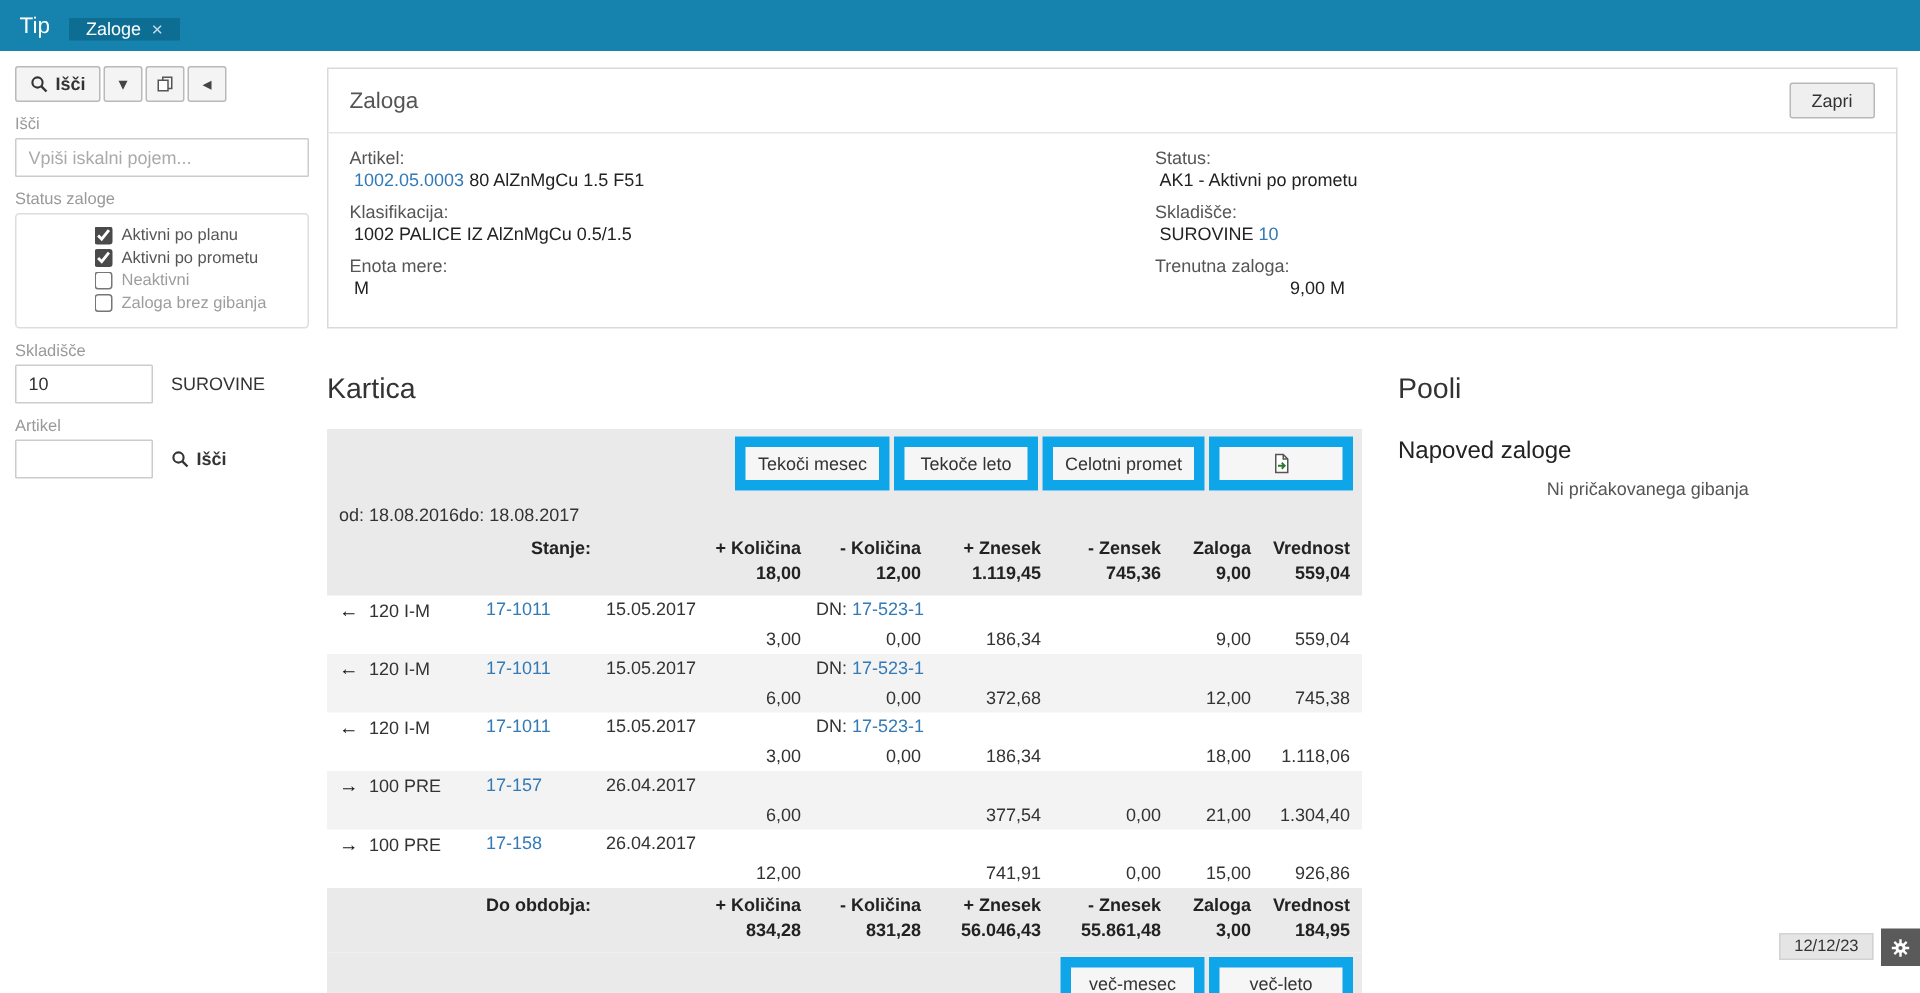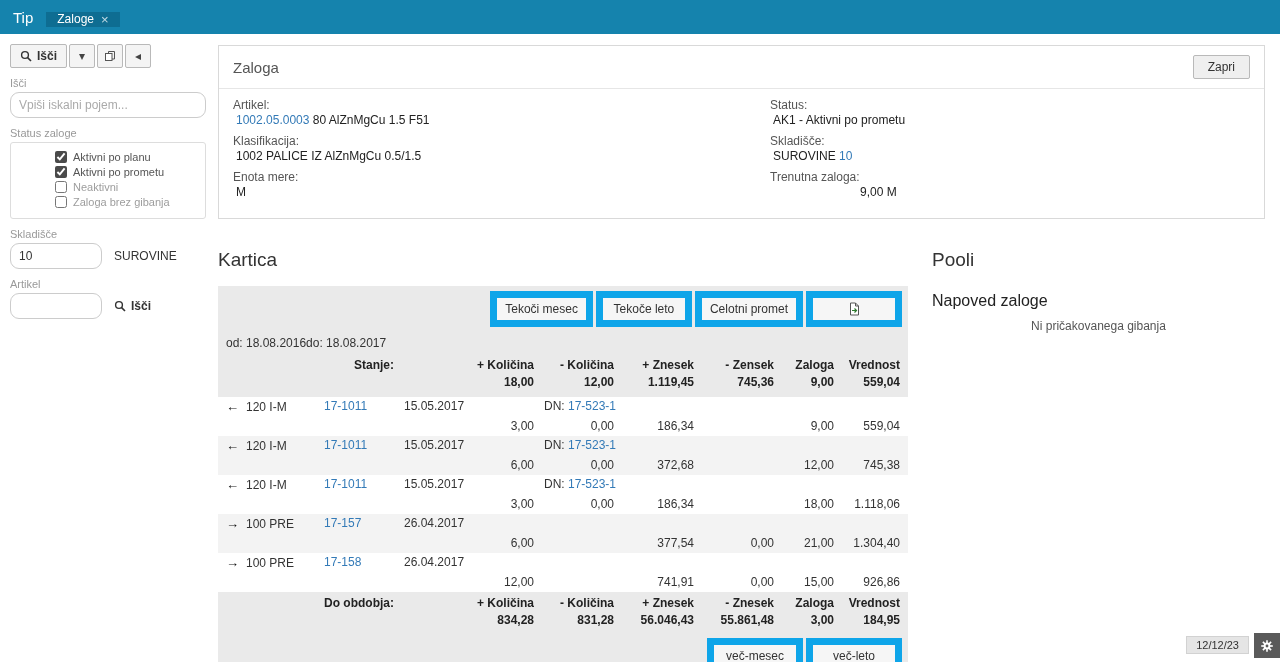--- a/index.html
+++ b/index.html
@@ -14,24 +14,24 @@
   .tab{background:#0e6d92;margin-top:4px;display:flex;align-items:center;gap:7px;padding:0 11px;font-size:12px;cursor:pointer;}
   .tab-close{opacity:.75;font-size:13px;}
 
   .layout{display:flex;}
   .sidebar{width:218px;flex:0 0 218px;padding:10px 12px 0 10px;}
   .toolbar{display:flex;gap:2px;}
   .tbtn{height:24px;background:#f4f4f4;border:1px solid #b9b9b9;border-radius:2px;display:inline-flex;align-items:center;justify-content:center;gap:5px;color:#333;padding:0 9px;}
   .tbtn.sq{width:26px;padding:0;color:#444;}
   .tbtn .b{font-weight:bold;}
   .side-label{font-size:11px;color:#999;margin:9px 0 3px;}
-  .side-input{width:100%;height:26px;border:1px solid #ccc;border-radius:9px;padding:0 8px;font-size:12px;color:#333;background:#fff;}
+  .side-input{width:100%;height:26px;border:1px solid #ccc;border-radius:1px;padding:0 8px;font-size:12px;color:#333;background:#fff;}
   .side-input::placeholder{color:#aaa;}
   .chk-panel{border:1px solid #ddd;border-radius:3px;padding:5px 8px 7px;}
-  .chk-row{display:flex;align-items:center;gap:6px;margin:3px 0;font-size:11px;color:#555;cursor:pointer;padding-left:36px;}
+  .chk-row{display:flex;align-items:center;gap:6px;margin:3px 8px;font-size:11px;color:#555;cursor:pointer;padding-left:36px;}
   .chk-row input{accent-color:#4a4a4a;margin:0;width:12px;height:12px;}
   .chk-row.muted span{color:#9d9d9d;}
   .inline-row{display:flex;align-items:center;gap:12px;}
   .short-input{width:92px;}
   .wh-name{color:#333;}
   .ghost-btn{border:none;background:none;display:inline-flex;align-items:center;gap:5px;font-weight:bold;color:#333;padding:0;}
 
   .main{flex:1;padding:11px 15px 0 0;}
   .detail-panel{border:1px solid #d9d9d9;background:#fff;}
   .dp-head{display:flex;align-items:center;justify-content:space-between;padding:9px 14px;border-bottom:1px solid #e6e6e6;}
@@ -62,21 +62,21 @@
   .stanje-cell{text-align:right;}
   .hlabel,.hvalue{line-height:17px;}
   .arrow{font-weight:bold;margin-right:7px;font-size:13px;color:#111;}
   .more-cell{text-align:right;padding:3px 6px 9px !important;}
   #more-buttons{display:inline-flex;gap:3px;}
 
   .pooli{flex:1;margin-left:24px;}
   .forecast-title{font-size:16px;color:#222;font-weight:normal;margin:21px 0 9px;}
   .forecast-text{font-size:12px;color:#555;text-align:center;}
 
-  .statusbar{position:absolute;right:0;bottom:4px;display:flex;align-items:flex-end;gap:5px;}
+  .statusbar{position:absolute;right:0;bottom:18px;display:flex;align-items:flex-end;gap:5px;}
   .status-date{background:#e5e5e5;border:1px solid #d2d2d2;padding:2px 9px;font-size:11px;color:#333;margin-bottom:4px;}
   .gear-btn{width:26px;height:25px;background:#5a5a5a;border:none;display:flex;align-items:center;justify-content:center;}
 </style>
 </head>
 <body>
 
 <header class="topbar">
   <div class="brand">Tip</div>
   <div class="tab">
     <span>Zaloge</span>

